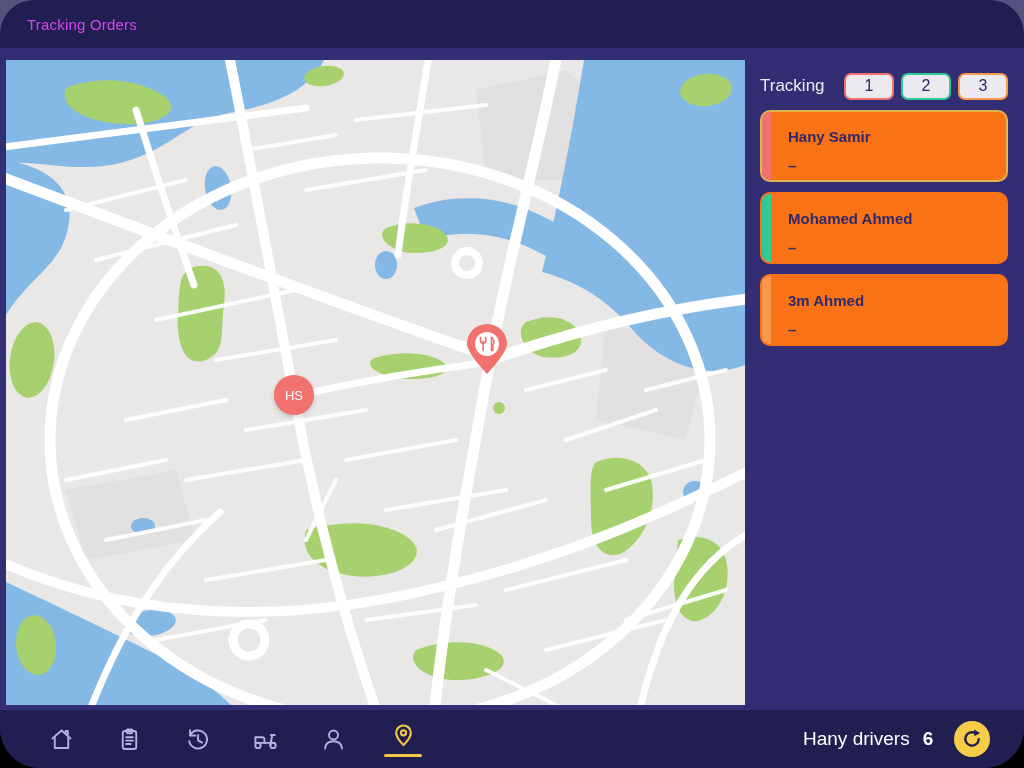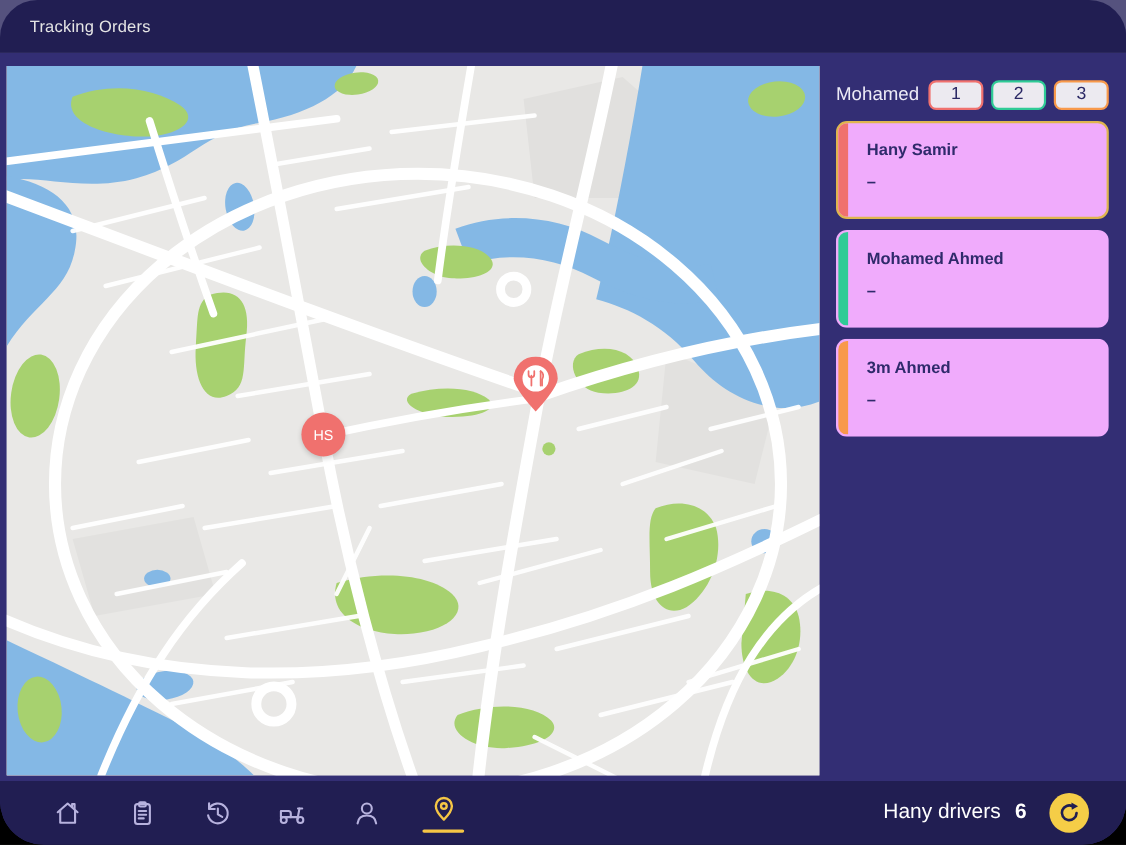--- a/index.html
+++ b/index.html
@@ -2,40 +2,40 @@
 <html><head>
 <meta charset="utf-8">
 <style>
   html,body{margin:0;padding:0;background:#000;width:1024px;height:768px;overflow:hidden;
     font-family:"Liberation Sans","DejaVu Sans",sans-serif;-webkit-font-smoothing:antialiased;}
   #app{position:relative;width:1024px;height:768px;background:#332e74;border-radius:0 0 40px 40px;overflow:hidden;}
   
   #top-backdrop{position:absolute;top:0;left:0;width:1024px;height:48px;background:#55527e;}
   header{position:absolute;top:0;left:0;width:1024px;height:48px;background:#211e52;
     border-radius:34px 34px 0 0;display:flex;align-items:center;}
-  .app-title{color:#e5e5e5;font-size:15px;letter-spacing:.2px;margin-left:27px;}
+  .app-title{color:#d946ef;font-size:15px;letter-spacing:.2px;margin-left:27px;}
 
   
   #map{position:absolute;left:6px;top:60px;width:739px;height:645px;background:#e9e8e6;overflow:hidden;}
   #map svg{display:block}
   .marker-hs{position:absolute;left:288px;top:335px;transform:translate(-50%,-50%);
     width:40px;height:40px;border-radius:50%;background:#f0716e;color:#fff;font-weight:400;
     font-size:13px;display:flex;align-items:center;justify-content:center;
     box-shadow:0 2px 5px rgba(0,0,0,.18);}
   .marker-pin{position:absolute;left:481px;top:316px;transform:translate(-50%,-100%);width:46px;height:52px;}
 
   
   #sidebar{position:absolute;left:760px;top:60px;width:248px;}
   .drivers-row{display:flex;align-items:center;height:28px;margin-top:12px;}
   .drivers-label{color:#eceaf6;font-size:17px;flex:0 0 auto;}
   .filter-group{margin-left:auto;display:flex;gap:7px;}
   .filter-btn{width:50px;height:27px;border-radius:7px;background:#eceaf0;border:2px solid #999;
     color:#2b2965;font-size:16px;display:flex;align-items:center;justify-content:center;
     box-sizing:border-box;cursor:pointer;}
-  .driver-card{position:relative;margin-top:10px;height:89px;background:#f0abfc;border-radius:10px;
+  .driver-card{position:relative;margin-top:10px;height:72px;background:#f97316;border-radius:10px;
     border:2px solid transparent;box-sizing:border-box;overflow:hidden;cursor:pointer;}
   .driver-card.selected{border-color:#dfb64e;}
   .card-stripe{position:absolute;left:0;top:0;bottom:0;width:9px;}
   .card-name{margin:16px 0 0 26px;color:#2f2a6b;font-size:15px;font-weight:600;}
   .card-status{margin:12px 0 0 26px;color:#2f2a6b;font-size:15px;font-weight:600;}
   #sidebar .driver-card:first-of-type{margin-top:22px;}
 
   
   #bottombar{position:absolute;left:0;top:710px;width:1024px;height:58px;background:#211e52;}
   .nav-item{position:absolute;top:716px;width:44px;height:46px;display:flex;flex-direction:column;
@@ -153,21 +153,21 @@
         <path d="M16.5,13.5 v3 a2.6,2.6 0 0 0 5.2,0 v-3"></path>
         <path d="M19.1,17.5 V26.5"></path>
         <path d="M27.5,13.5 C30,14.5 30.6,18.5 28.8,21 L28.8,26.5"></path>
         <path d="M27.5,13.5 V26.5"></path>
       </g>
     </svg>
   </div>
 
   <aside id="sidebar">
     <div class="drivers-row">
-      <span class="drivers-label">Mohamed</span>
+      <span class="drivers-label">Tracking</span>
       <div class="filter-group">
         <button class="filter-btn" style="border-color: rgb(240, 113, 110);">1</button>
         <button class="filter-btn" style="border-color: rgb(47, 203, 150);">2</button>
         <button class="filter-btn" style="border-color: rgb(248, 153, 75);">3</button>
       </div>
     </div>
 
     <div class="driver-card selected">
       <div class="card-stripe" style="background: rgb(240, 113, 110);"></div>
       <div class="card-name">Hany Samir</div>

